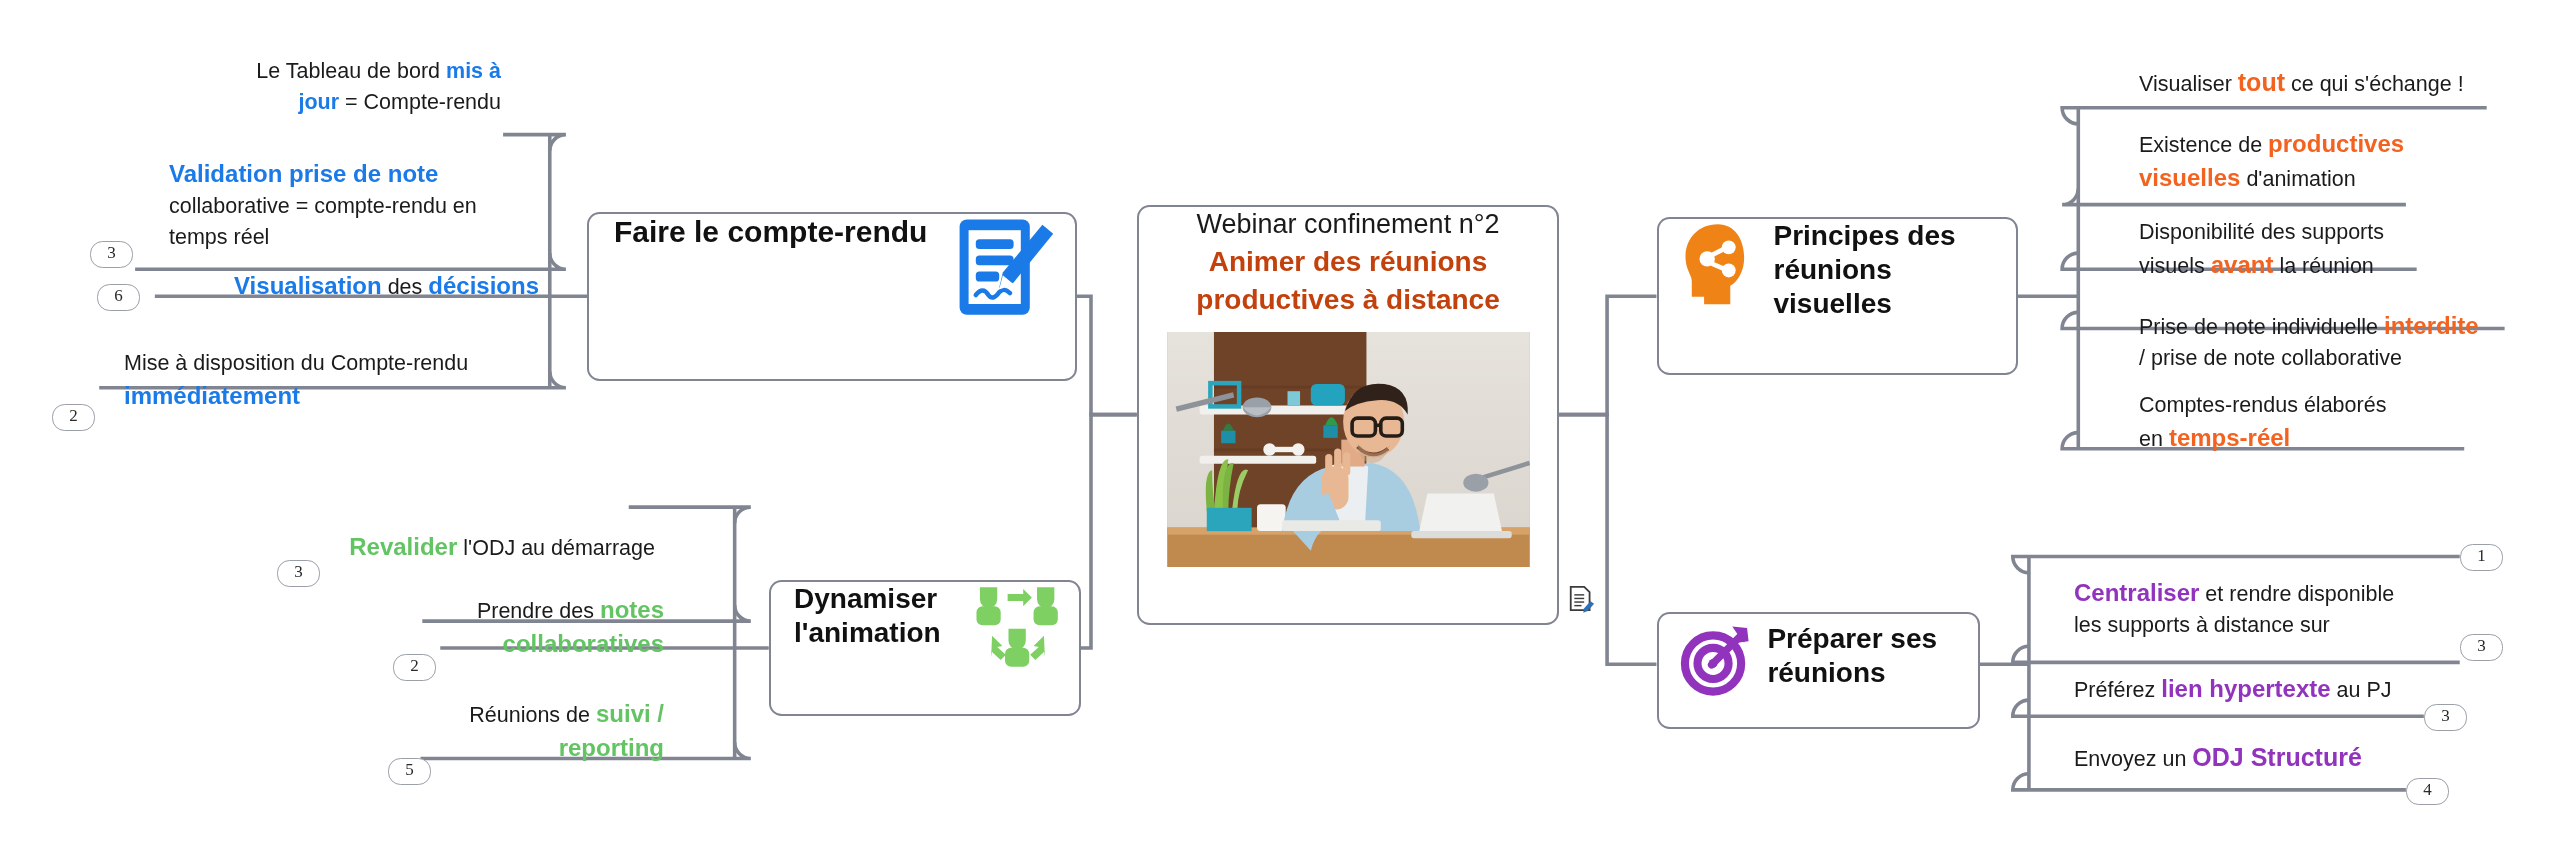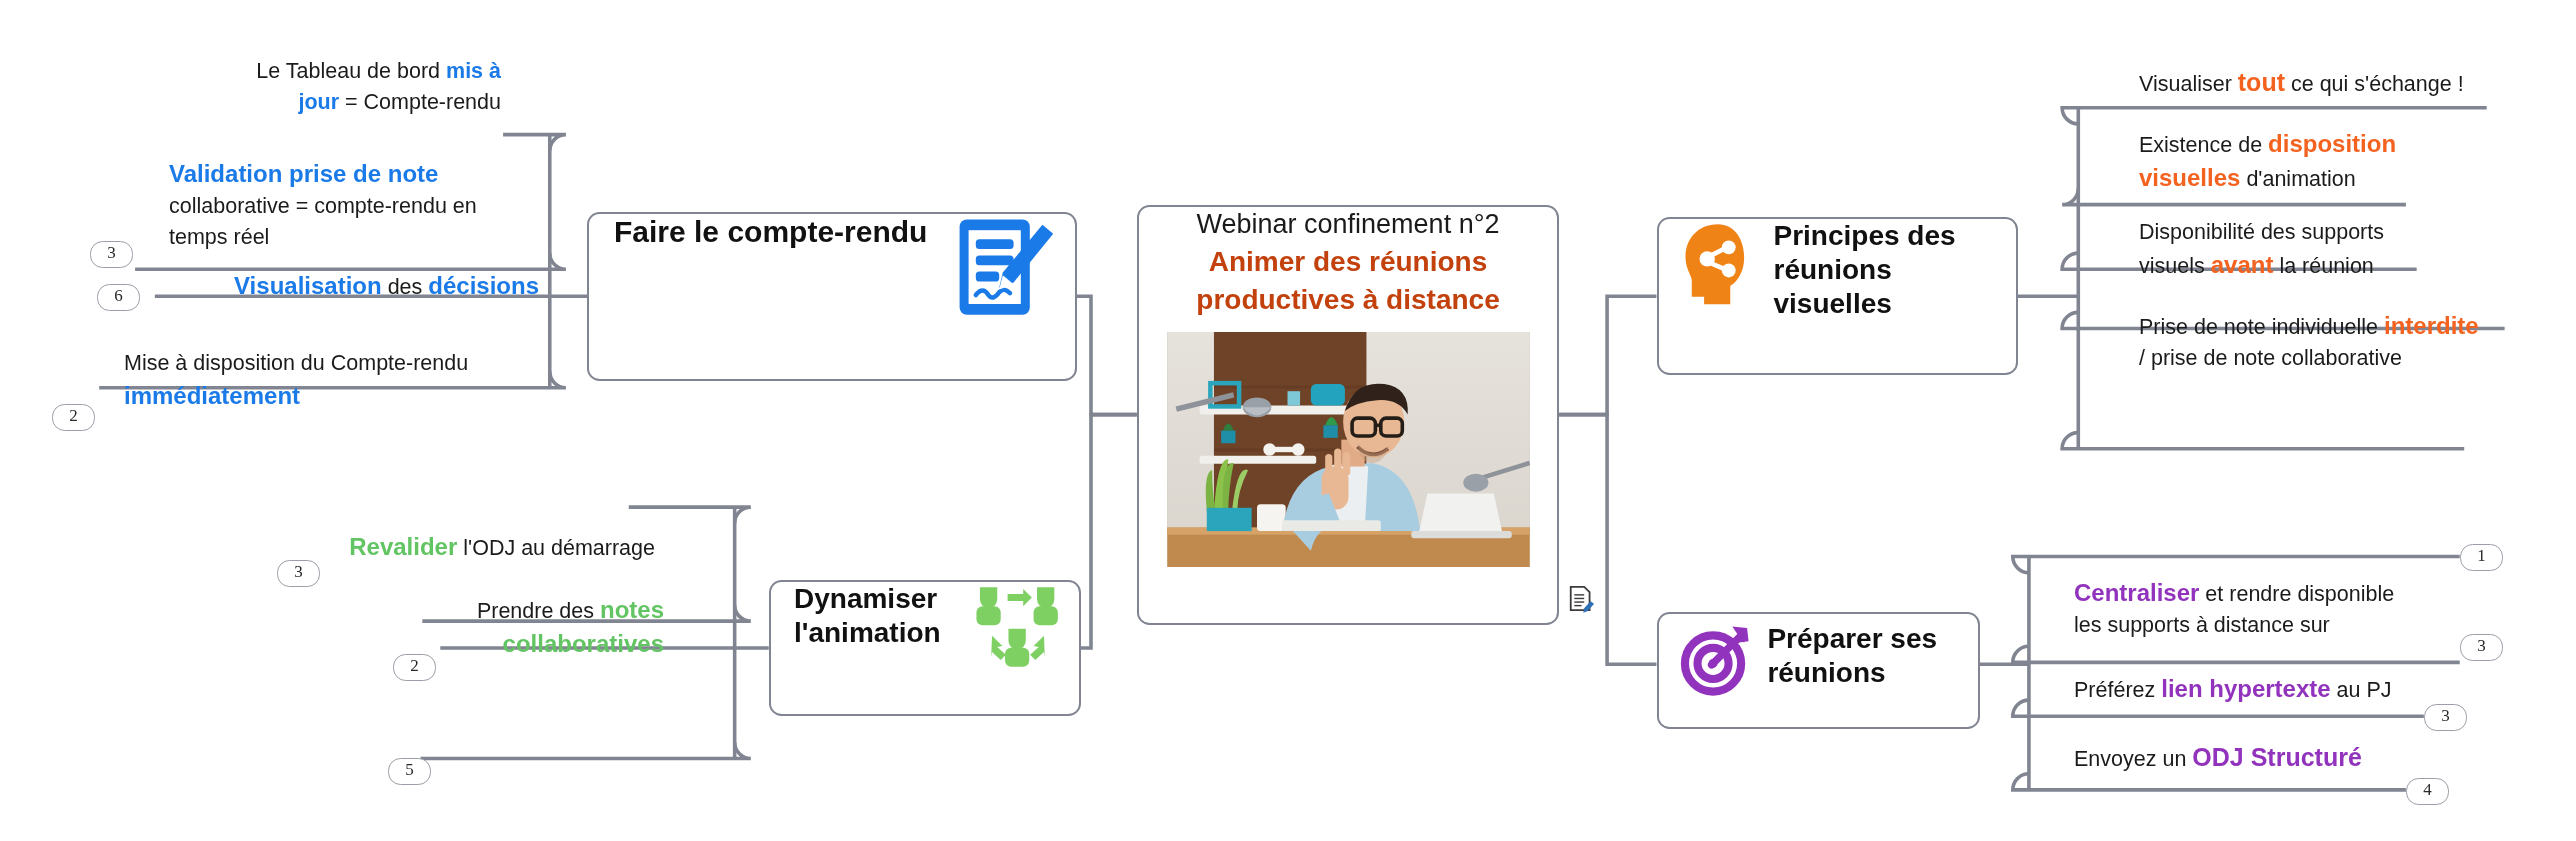--- a/index.html
+++ b/index.html
@@ -300,20 +300,23 @@
     <span>3</span>
   </div>
 
   <div class="leaf r" style="left:386px;top:593px;width:278px;">
     <span>Prendre des <b class="green" style="font-size:24px;">notes</b><br><b class="green" style="font-size:24px;">collaboratives</b></span>
   </div>
   <div class="badge" style="left:393px;top:654px;">
     <span>2</span>
   </div>
 
+  <div class="leaf r" style="left:395px;top:697px;width:269px;">
+    <span>Réunions de <b class="green" style="font-size:24px;">suivi /</b><br><b class="green" style="font-size:24px;">reporting</b></span>
+  </div>
   <div class="badge" style="left:388px;top:758px;">
     <span>5</span>
   </div>
 
   <div class="node" id="n-b3" style="left:1657px;top:217px;width:361px;height:158px;padding:0 18px 0 21.5px;justify-content:flex-start;gap:16px;">
     <div class="nodeicon">
       <svg viewBox="0 0 100 110" width="77" height="86" xmlns="http://www.w3.org/2000/svg">
         <path d="M48 6 C20 6 4 28 6 52 c1 14 8 20 8 28 v20 h16 v10 h34 V86 c10 -6 18 -20 18 -36 C82 26 70 6 48 6z" fill="#f08316"></path>
         <g fill="#ffffff">
           <circle cx="62" cy="36" r="9"></circle>
@@ -330,31 +333,34 @@
       <span class="label" style="font-size:28px;">Principes des</span>
       <span class="label" style="font-size:28px;">réunions visuelles</span>
     </div>
   </div>
 
   <div class="leaf l" style="left:2139px;top:65px;width:377px;">
     <span>Visualiser <b class="orange" style="font-size:25px;">tout</b> ce qui s'échange !</span>
   </div>
 
   <div class="leaf l" style="left:2139px;top:127px;width:359px;">
-    <span>Existence de <b class="orange" style="font-size:24px;">disposition</b><br><b class="orange" style="font-size:24px;">visuelles</b> d'animation</span>
+    <span>Existence de <b class="orange" style="font-size:24px;">productives</b><br><b class="orange" style="font-size:24px;">visuelles</b> d'animation</span>
   </div>
 
   <div class="leaf l" style="left:2139px;top:217px;width:359px;">
     <span>Disponibilité des supports<br>visuels <b class="orange" style="font-size:24px;">avant</b> la réunion</span>
   </div>
 
   <div class="leaf l" style="left:2139px;top:309px;width:386px;">
     <span>Prise de note individuelle <b class="orange" style="font-size:24px;">interdite</b><br>/ prise de note collaborative</span>
   </div>
 
+  <div class="leaf l" style="left:2139px;top:390px;width:359px;">
+    <span>Comptes-rendus élaborés<br>en <b class="orange" style="font-size:24px;">temps-réel</b></span>
+  </div>
 
   <div class="node" id="n-b4" style="left:1657px;top:612px;width:323px;height:117px;padding:8px 18px 0 20px;justify-content:flex-start;gap:14.4px;">
     <div class="nodeicon">
       <svg viewBox="0 0 100 100" width="74" height="74" xmlns="http://www.w3.org/2000/svg">
         <circle cx="46" cy="56" r="38" fill="none" stroke="#9233bd" stroke-width="11"></circle>
         <circle cx="46" cy="56" r="21" fill="none" stroke="#9233bd" stroke-width="11"></circle>
         <circle cx="46" cy="56" r="6" fill="#9233bd"></circle>
         <path d="M44 58 L84 18" stroke="#9233bd" stroke-width="10" stroke-linecap="round"></path>
         <path d="M72 6 l20 2 l-4 20 l-8 -10z" fill="#9233bd"></path>
         <path d="M92 8 l2 18 l-16 2z" fill="#9233bd"></path>

